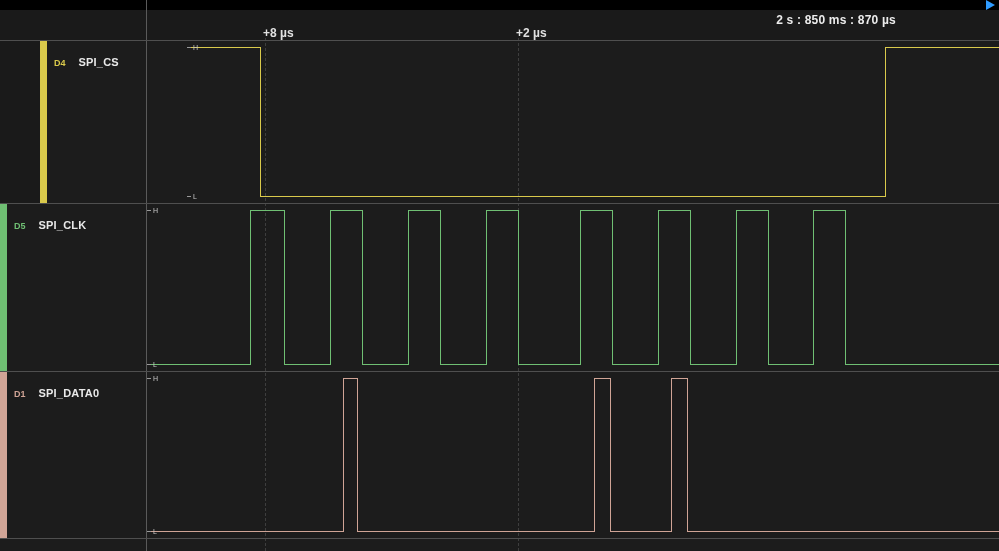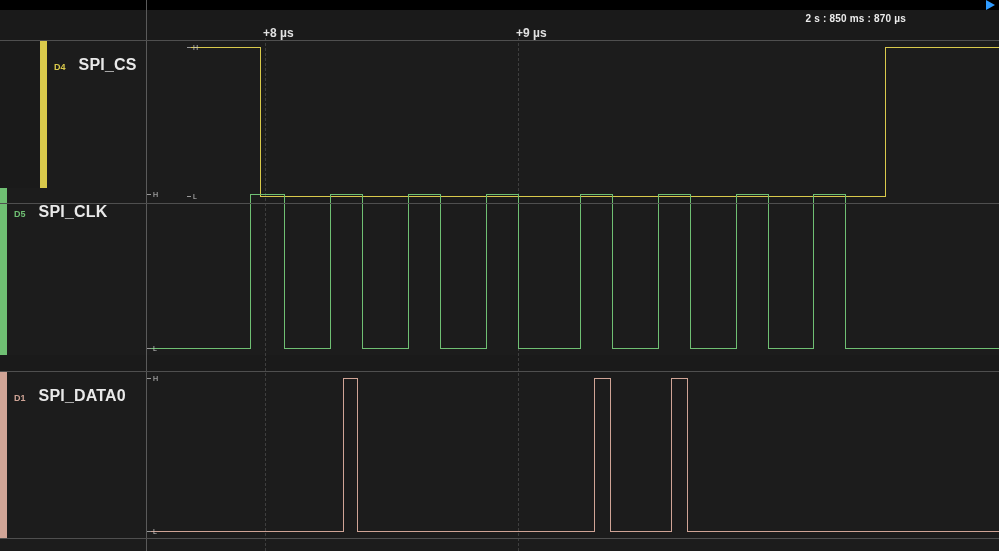--- a/index.html
+++ b/index.html
@@ -6,39 +6,39 @@
   .screen{
     position:relative;width:999px;height:551px;overflow:hidden;
     background:#1a1a1a;font-family:"Liberation Sans",sans-serif;
   }
   .topbar{position:absolute;left:0;top:0;width:999px;height:10px;background:#000;}
   .play-button{
     position:absolute;top:0;right:4px;width:0;height:0;cursor:pointer;
     border-left:9px solid #2f9bff;border-top:5px solid transparent;border-bottom:5px solid transparent;
   }
   .timestamp{
-    position:absolute;top:13px;right:93px;color:#ececec;
-    font-size:10px;font-weight:bold;letter-spacing:.2px;white-space:nowrap;
+    position:absolute;top:13px;right:103px;color:#ececec;
+    font-size:12px;font-weight:bold;letter-spacing:.2px;white-space:nowrap;
   }
   .axis-label{
     position:absolute;top:26px;color:#e0e0e0;font-size:12px;font-weight:bold;white-space:nowrap;
   }
   .gridline{
     position:absolute;top:38px;height:513px;width:0;
     border-left:1px dashed #3e3e3e;
   }
   .v-divider{position:absolute;left:146px;top:0;width:1px;height:551px;background:#5a5a5a;z-index:4;}
   .h-sep{position:absolute;left:0;width:999px;height:1px;background:#4f4f4f;z-index:4;}
   .row{position:absolute;left:0;width:999px;background:#1c1c1c;}
   .row .strip{position:absolute;left:0;top:0;width:7px;height:100%;}
   .chan-label{
     position:absolute;left:14px;top:15px;display:flex;align-items:baseline;gap:13px;cursor:pointer;
   }
   .chan-id{font-size:9px;font-weight:bold;}
-  .chan-name{font-size:16px;font-weight:bold;color:#e9e9e9;letter-spacing:.2px;}
+  .chan-name{font-size:11px;font-weight:bold;color:#e9e9e9;letter-spacing:.2px;}
   .row svg{position:absolute;left:147px;top:0;z-index:3;}
   .row-partial{position:absolute;left:0;top:539px;width:999px;height:12px;background:#1c1c1c;}
 </style>
 </head>
 <body>
 
 <div class="screen" id="screen">
 
   <div class="row" style="top: 41px; height: 162px; margin-left: 40px;">
     <div class="strip" style="background: rgb(217, 201, 75);"></div>
@@ -48,21 +48,21 @@
     </div>
     <svg class="wave" width="852" height="162" viewBox="0 0 852 162">
         <path d="M0 6 H73 V155 H698 V6 H852" fill="none" stroke="#d9c94b" stroke-width="1" shape-rendering="crispEdges"></path>
         <line x1="0" x2="4" y1="6" y2="6" stroke="#9a9a9a" stroke-width="1" shape-rendering="crispEdges"></line>
         <text x="6" y="8.5" fill="#c8c8c8" font-size="7" font-family="Liberation Sans, sans-serif">H</text>
         <line x1="0" x2="4" y1="155" y2="155" stroke="#9a9a9a" stroke-width="1" shape-rendering="crispEdges"></line>
         <text x="6" y="157.5" fill="#c8c8c8" font-size="7" font-family="Liberation Sans, sans-serif">L</text>
       </svg>
   </div>
 
-  <div class="row" style="top: 188px; height: 167px;">
+  <div class="row" style="top: 204px; height: 167px;">
     <div class="strip" style="background: rgb(111, 191, 115);"></div>
     <div class="chan-label">
       <span class="chan-id" style="color: rgb(111, 191, 115);">D5</span>
       <span class="chan-name">SPI_CLK</span>
     </div>
     <svg class="wave" width="852" height="167" viewBox="0 0 852 167">
         <path d="M0 160 H103 V6 H137 V160 H183 V6 H215 V160 H261 V6 H293 V160 H339 V6 H371 V160 H433 V6 H465 V160 H511 V6 H543 V160 H589 V6 H621 V160 H666 V6 H698 V160 H852" fill="none" stroke="#6fbf73" stroke-width="1" shape-rendering="crispEdges"></path>
         <line x1="0" x2="4" y1="6" y2="6" stroke="#9a9a9a" stroke-width="1" shape-rendering="crispEdges"></line>
         <text x="6" y="8.5" fill="#c8c8c8" font-size="7" font-family="Liberation Sans, sans-serif">H</text>
         <line x1="0" x2="4" y1="160" y2="160" stroke="#9a9a9a" stroke-width="1" shape-rendering="crispEdges"></line>
@@ -96,14 +96,14 @@
 
   <div class="v-divider"></div>
 
 <div class="h-sep" style="top: 40px;"></div>
     <div class="h-sep" style="top: 203px;"></div>
     <div class="h-sep" style="top: 371px;"></div>
     <div class="h-sep" style="top: 538px;"></div>
     <div class="gridline" style="left: 265px; z-index: 2;"></div>
     <div class="axis-label" style="left: 263px;">+8 µs</div>
     <div class="gridline" style="left: 518px; z-index: 2;"></div>
-    <div class="axis-label" style="left: 516px;">+9 µs</div>
+    <div class="axis-label" style="left: 516px;">+2 µs</div>
   </div>
 
 </body></html>

